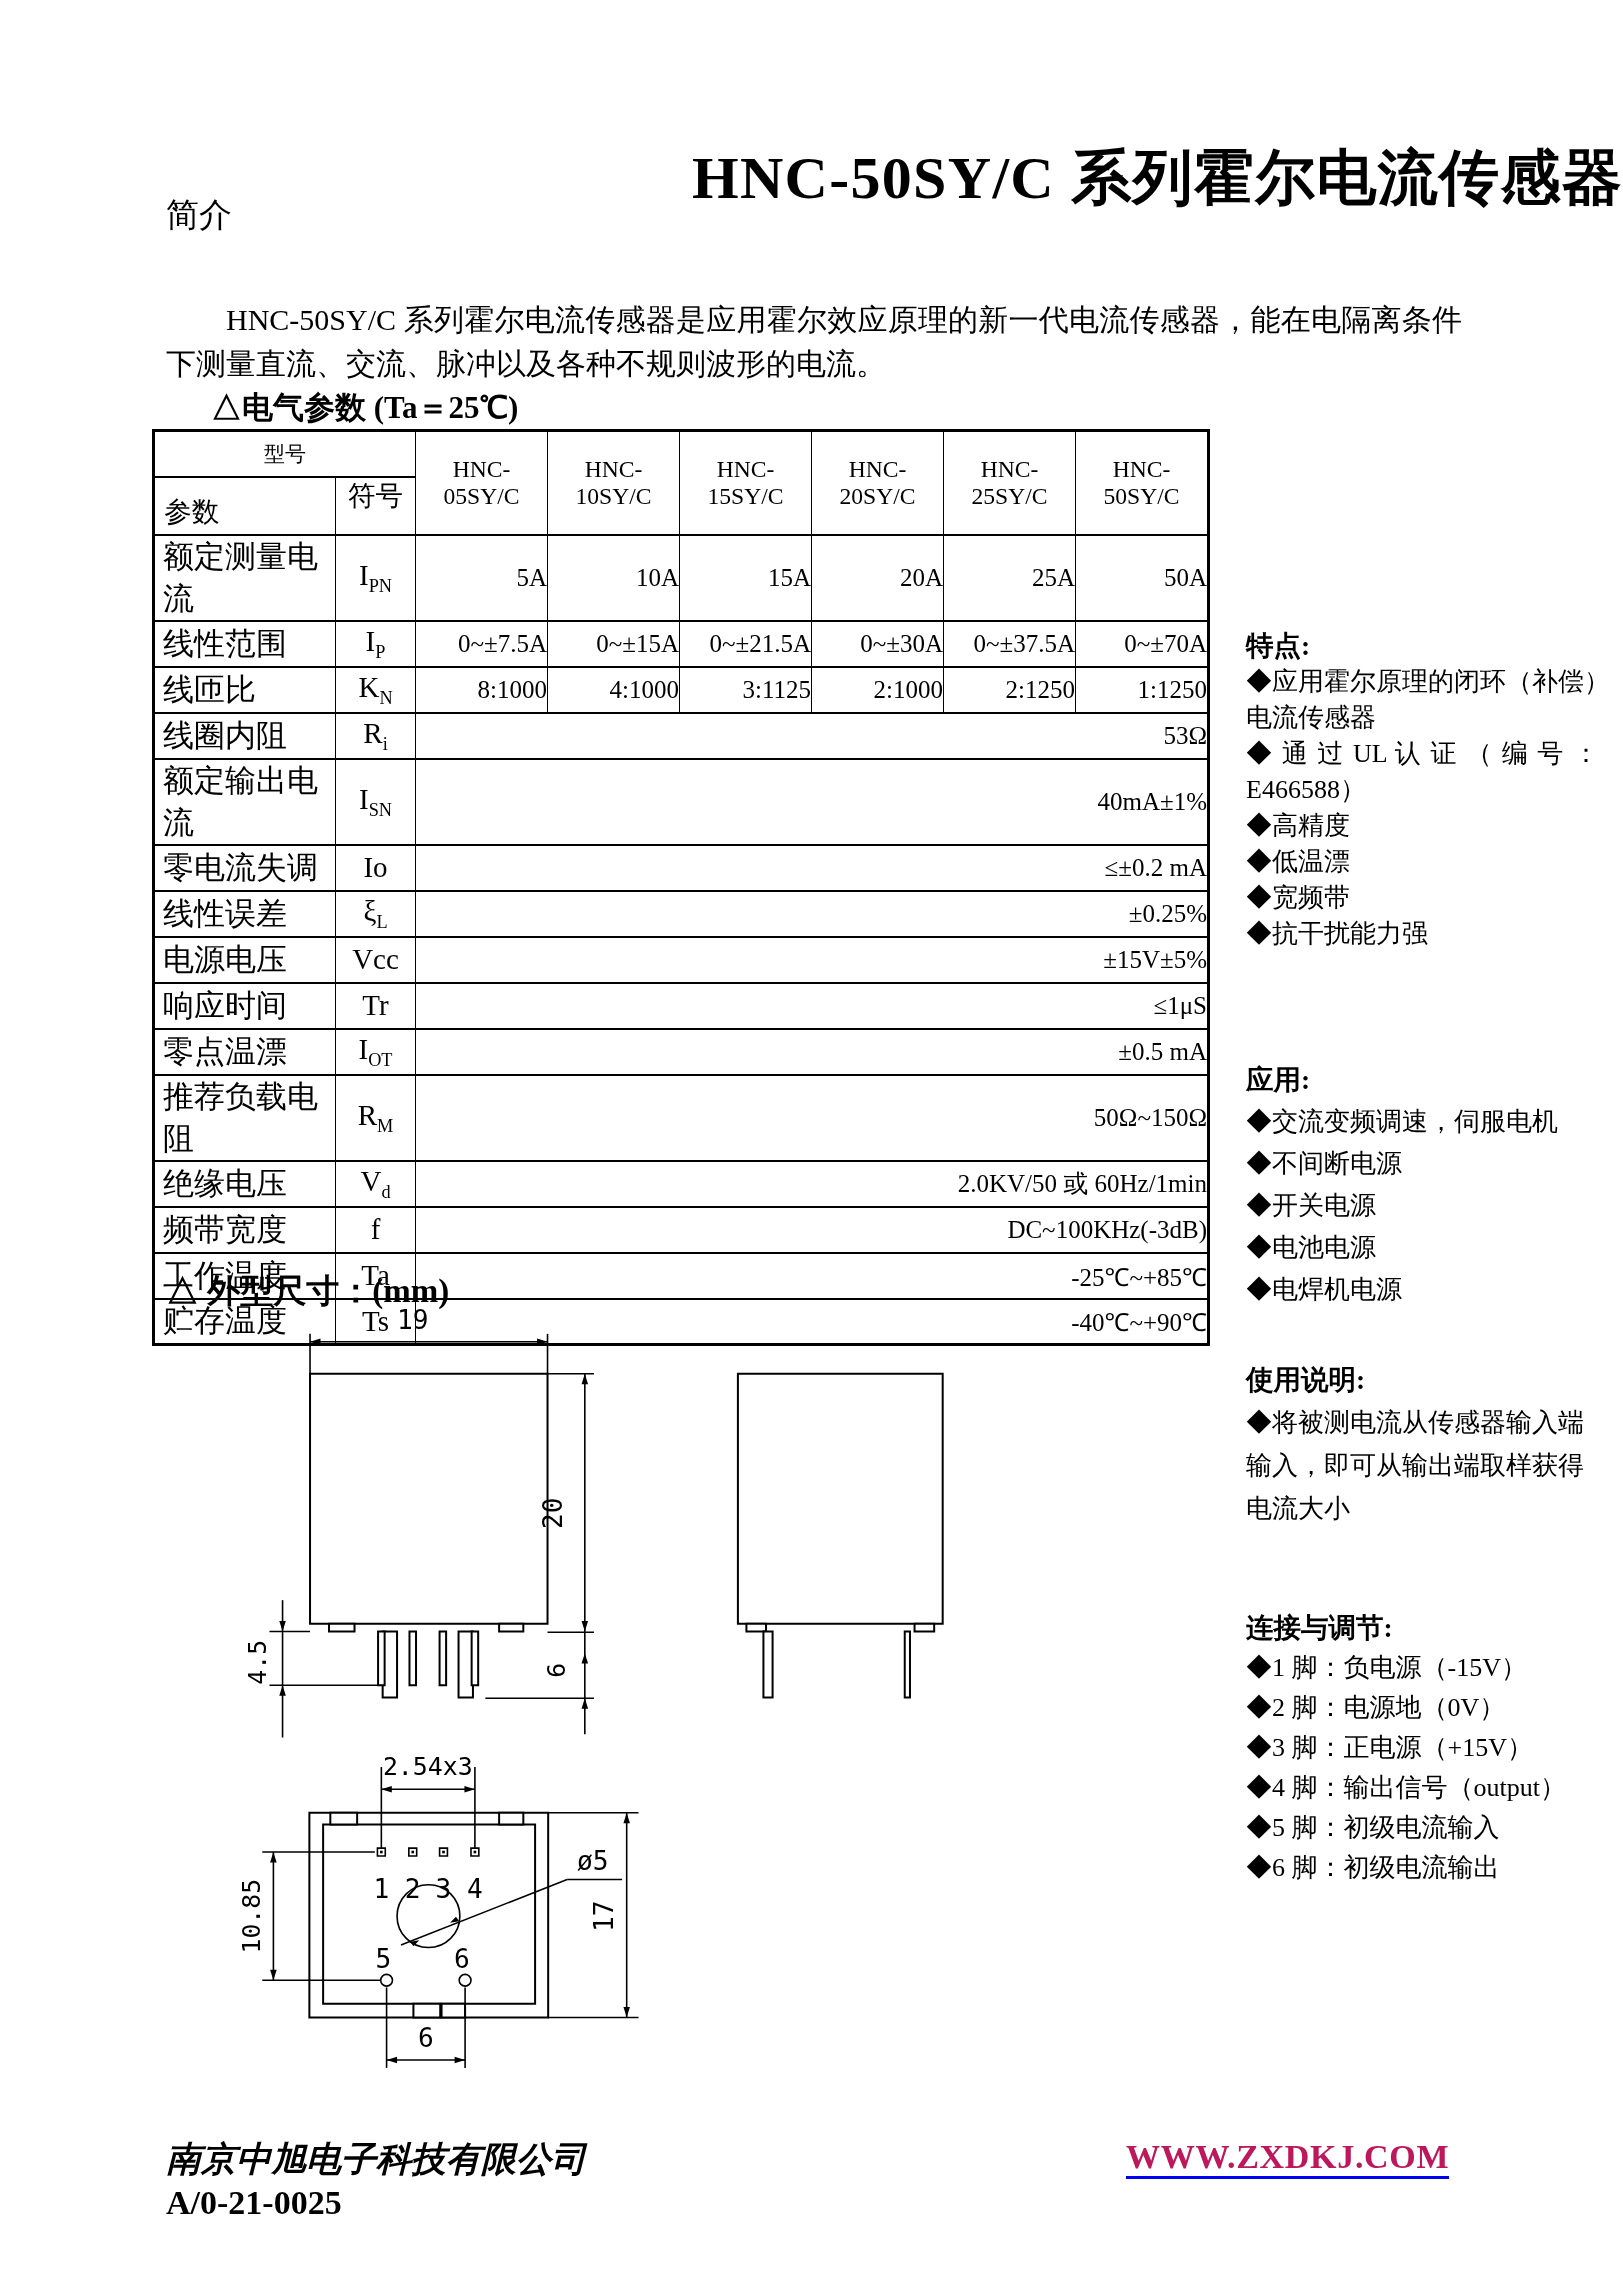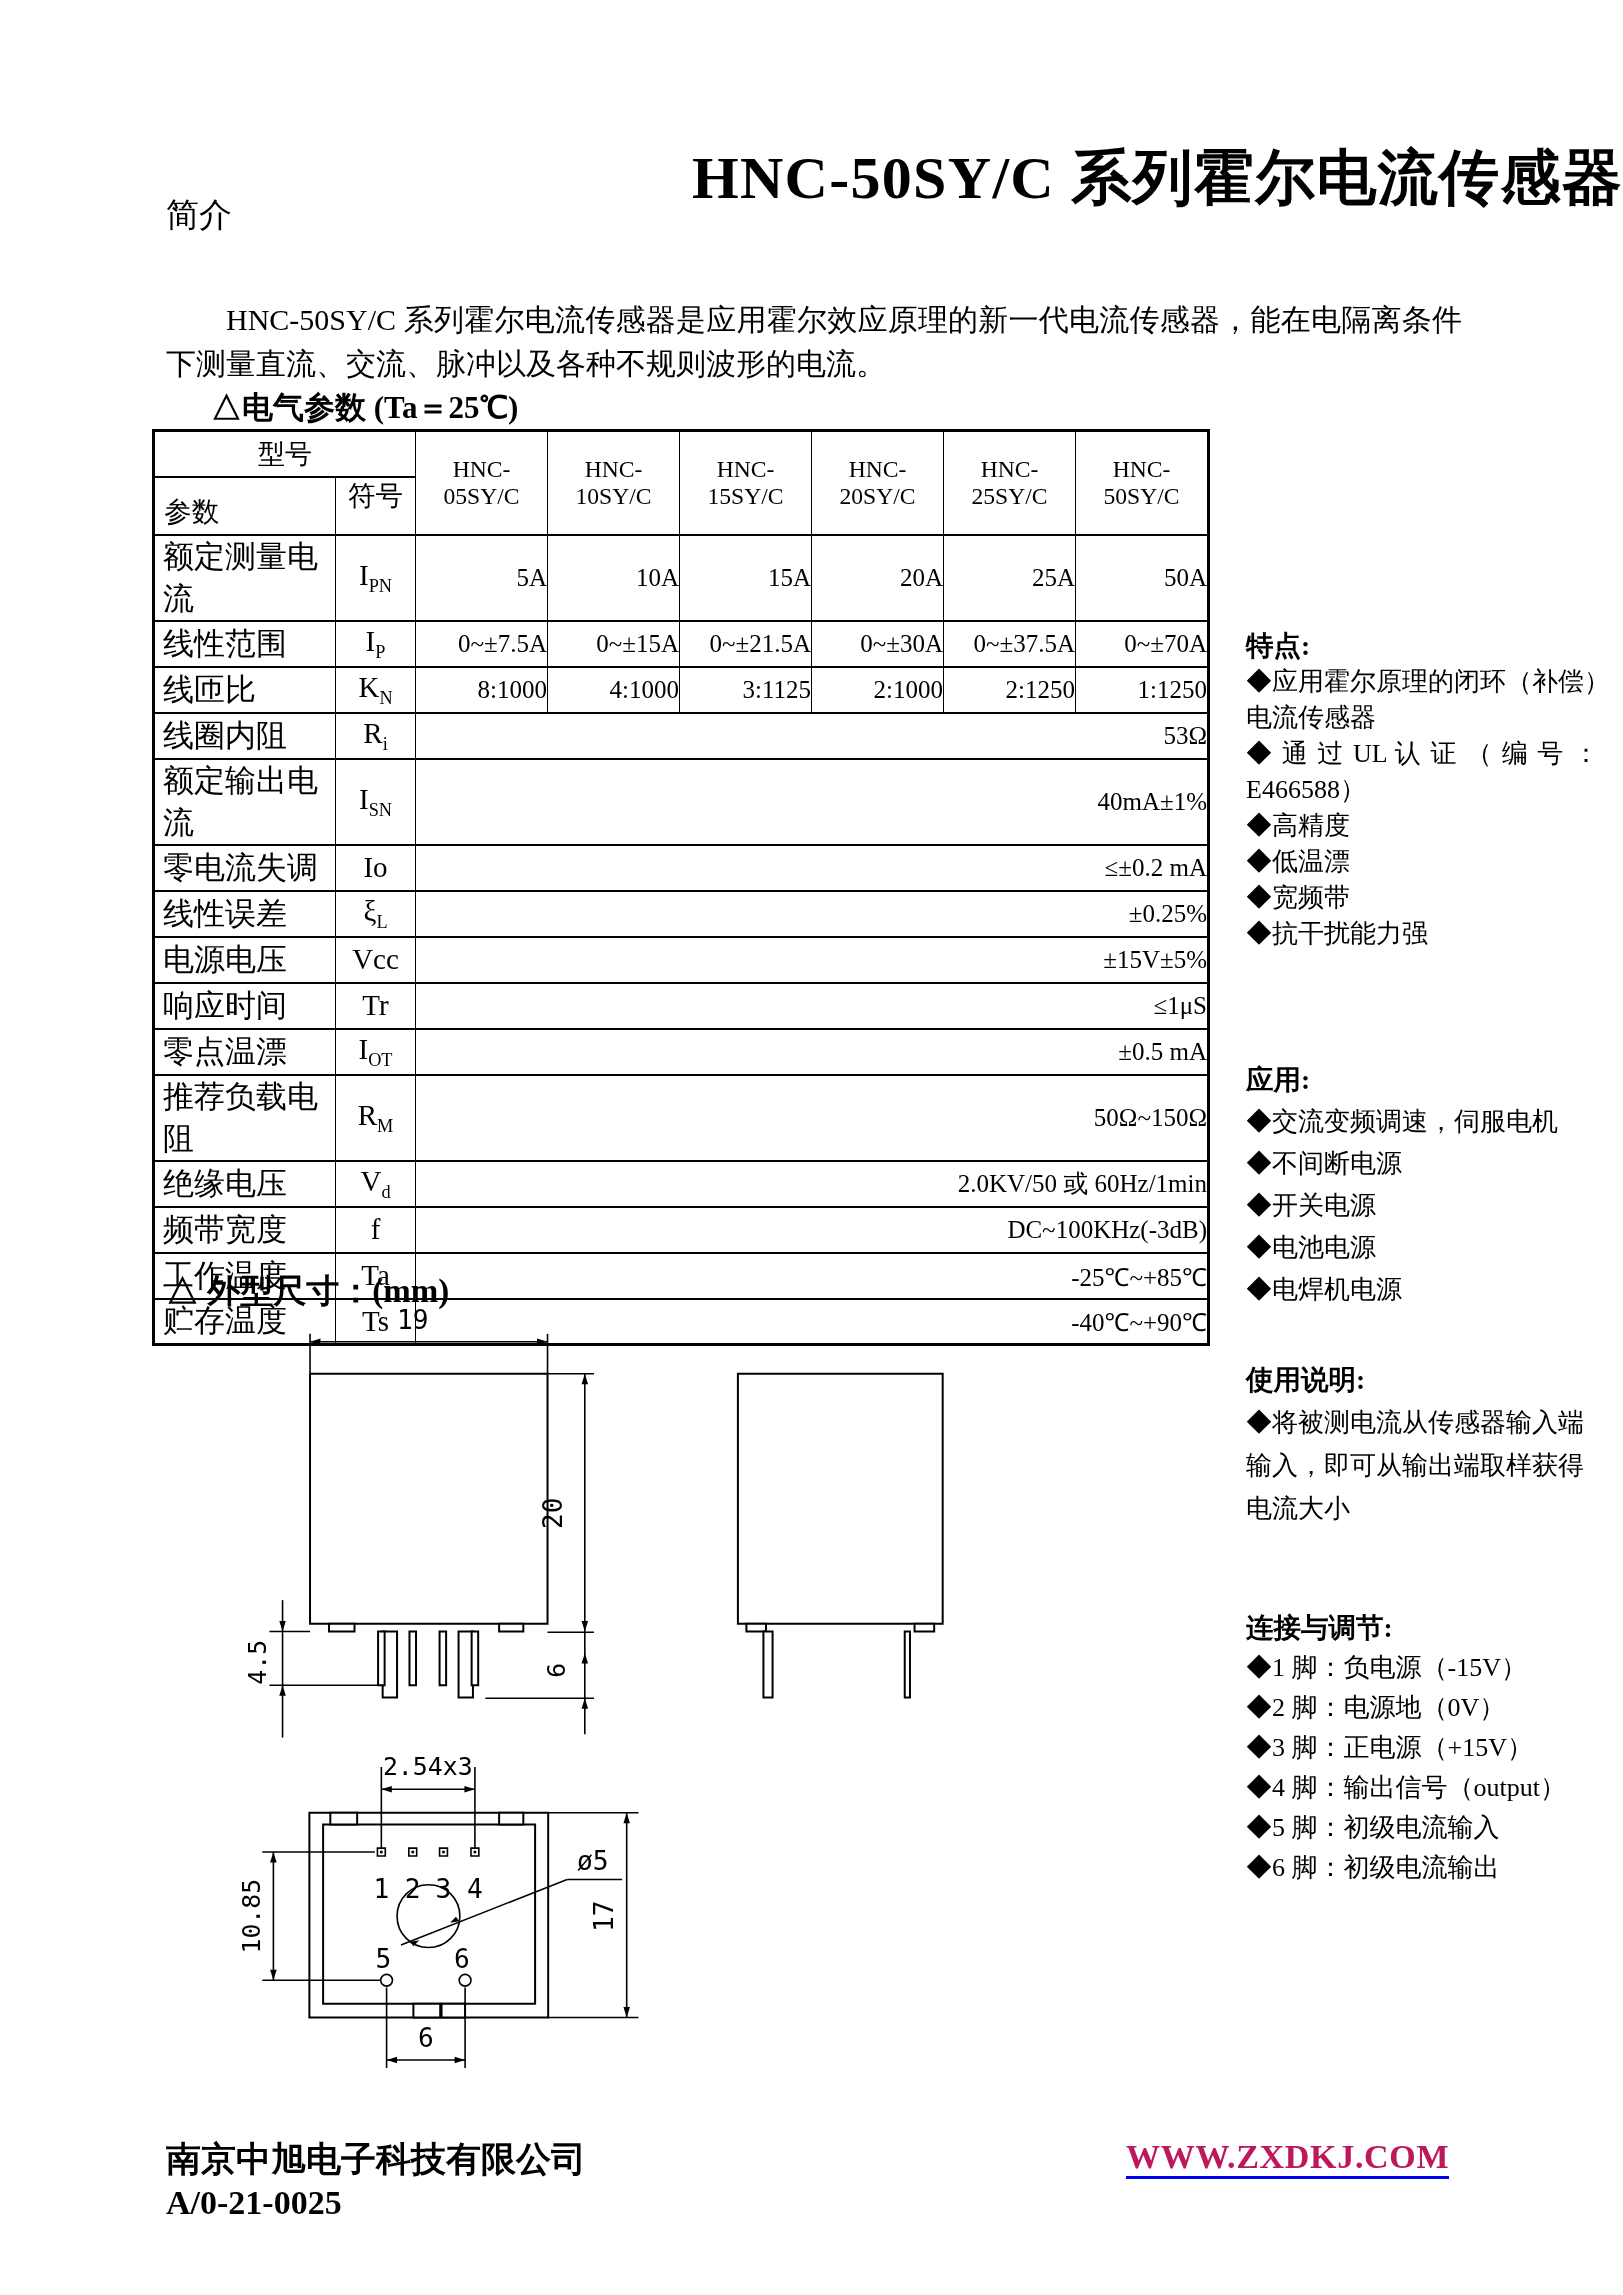--- a/index.html
+++ b/index.html
@@ -15,21 +15,21 @@
 
   .sec-heading-1{position:absolute;left:211px;top:387px;font-size:31px;font-weight:bold;}
   .sec-heading-2{position:absolute;left:166px;top:1269px;font-size:33px;font-weight:bold;}
 
   table.spec{position:absolute;left:152px;top:429px;border-collapse:collapse;
              table-layout:fixed;width:1056px;background:#fff;}
   table.spec{border:3.3px solid #000;}
   table.spec th,table.spec td{border-left:1.3px solid #000;border-right:1.3px solid #000;
              border-top:2.6px solid #000;border-bottom:2.6px solid #000;
              font-weight:normal;overflow:hidden;padding:0;}
-  table.spec .corner-top{height:46px;text-align:center;font-size:27px;}
+  table.spec .corner-top{height:46px;text-align:center;font-size:21px;}
   table.spec .hdr-r2 th{height:42px;}
   table.spec .corner-param{text-align:left;vertical-align:bottom;padding-left:9.2px;
              padding-bottom:3.9px;font-size:27.5px;}
   table.spec .corner-sym{text-align:center;vertical-align:bottom;padding-bottom:20px;font-size:27.5px;}
   table.spec .model-cell{text-align:center;font-size:23.6px;}
   table.spec tbody tr{height:46px;}
   table.spec td.param-cell{text-align:left;padding-left:7.9px;font-size:31px;}
   table.spec td.symbol-cell{text-align:center;font-size:29px;}
   table.spec td.symbol-cell sub{font-size:18.3px;}
   table.spec td.value-cell{text-align:right;font-size:25px;}
@@ -45,21 +45,21 @@
 
   svg.drawing{position:absolute;left:151px;top:1309px;}
   svg.drawing *{vector-effect:non-scaling-stroke;}
   .cad-line{stroke:#000;stroke-width:2;fill:none;}
   .cad-thin{stroke:#000;stroke-width:1.6;fill:none;}
   .cad-white{stroke:#000;stroke-width:2;fill:#fff;}
   .cad-arrow{fill:#000;stroke:none;}
   .cad-text{font-family:"DejaVu Sans Mono",monospace;font-size:40px;fill:#000;}
   .cad-text-sm{font-family:"DejaVu Sans Mono",monospace;font-size:38px;fill:#000;}
 
-  .footer-company{position:absolute;left:166px;top:2136px;font-size:35px;font-weight:bold;}
+  .footer-company{position:absolute;left:166px;top:2136px;font-size:35px;font-weight:bold;font-style:italic;}
   .footer-code{position:absolute;left:166px;top:2184px;font-size:34px;font-weight:bold;}
   .footer-link{position:absolute;left:1126px;top:2138px;font-size:34px;font-weight:bold;
                color:#be185d;border-bottom:3.9px solid #0000EE;text-decoration:none;
                letter-spacing:0.7px;cursor:pointer;}
 </style>
 </head>
 <body>
 
 <div class="page" data-interactable="false">
 

